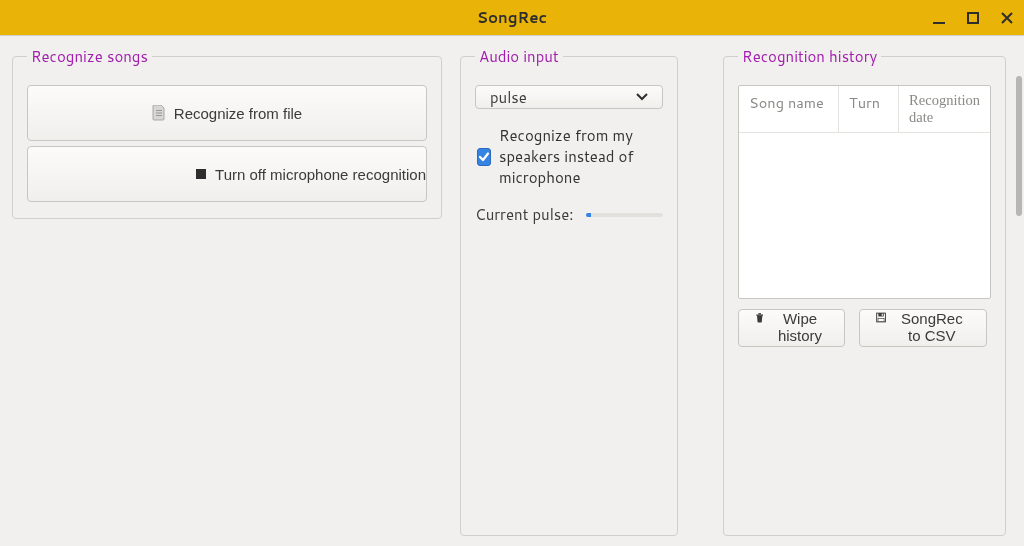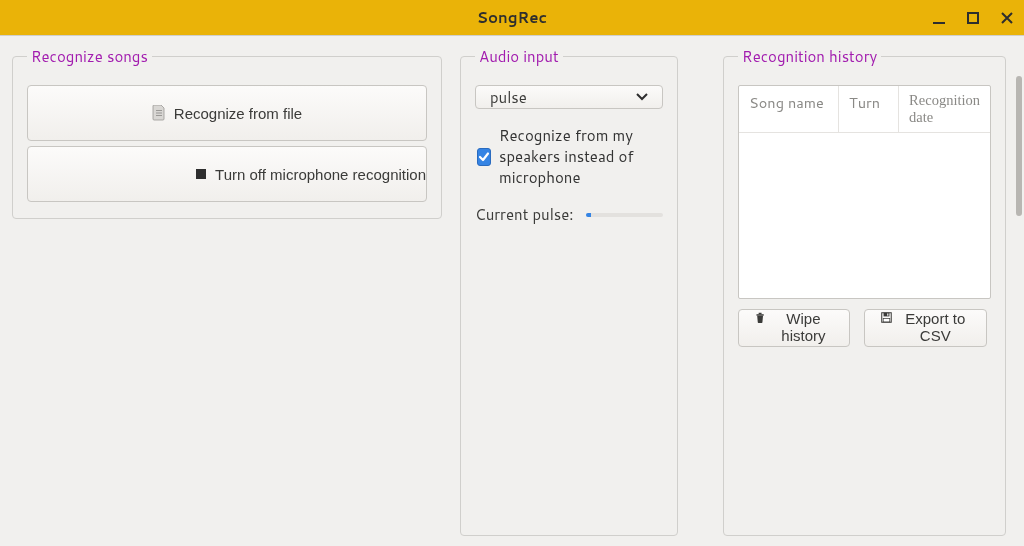--- a/index.html
+++ b/index.html
@@ -293,21 +293,21 @@
           </svg>
           <span>Wipe history</span>
         </button>
         <button class="btn-small">
           <svg class="icon-svg" width="15" height="15" viewBox="0 0 15 15">
             <rect x="1" y="1" width="13" height="13" fill="none" stroke="#3b3b39" stroke-width="1.4"></rect>
             <rect x="3.5" y="1" width="8" height="5" fill="#3b3b39"></rect>
             <rect x="8.5" y="2" width="1.6" height="3" fill="#fff"></rect>
             <rect x="3" y="9" width="9" height="4.5" fill="#fff" stroke="#3b3b39" stroke-width="1"></rect>
           </svg>
-          <span>Export to CSV</span>
+          <span>SongRec to CSV</span>
         </button>
       </div>
     </fieldset>
   </div>
 
   <div class="scrollbar-gutter">
     <div class="sb-track">
       <div class="sb-thumb"></div>
     </div>
   </div>

